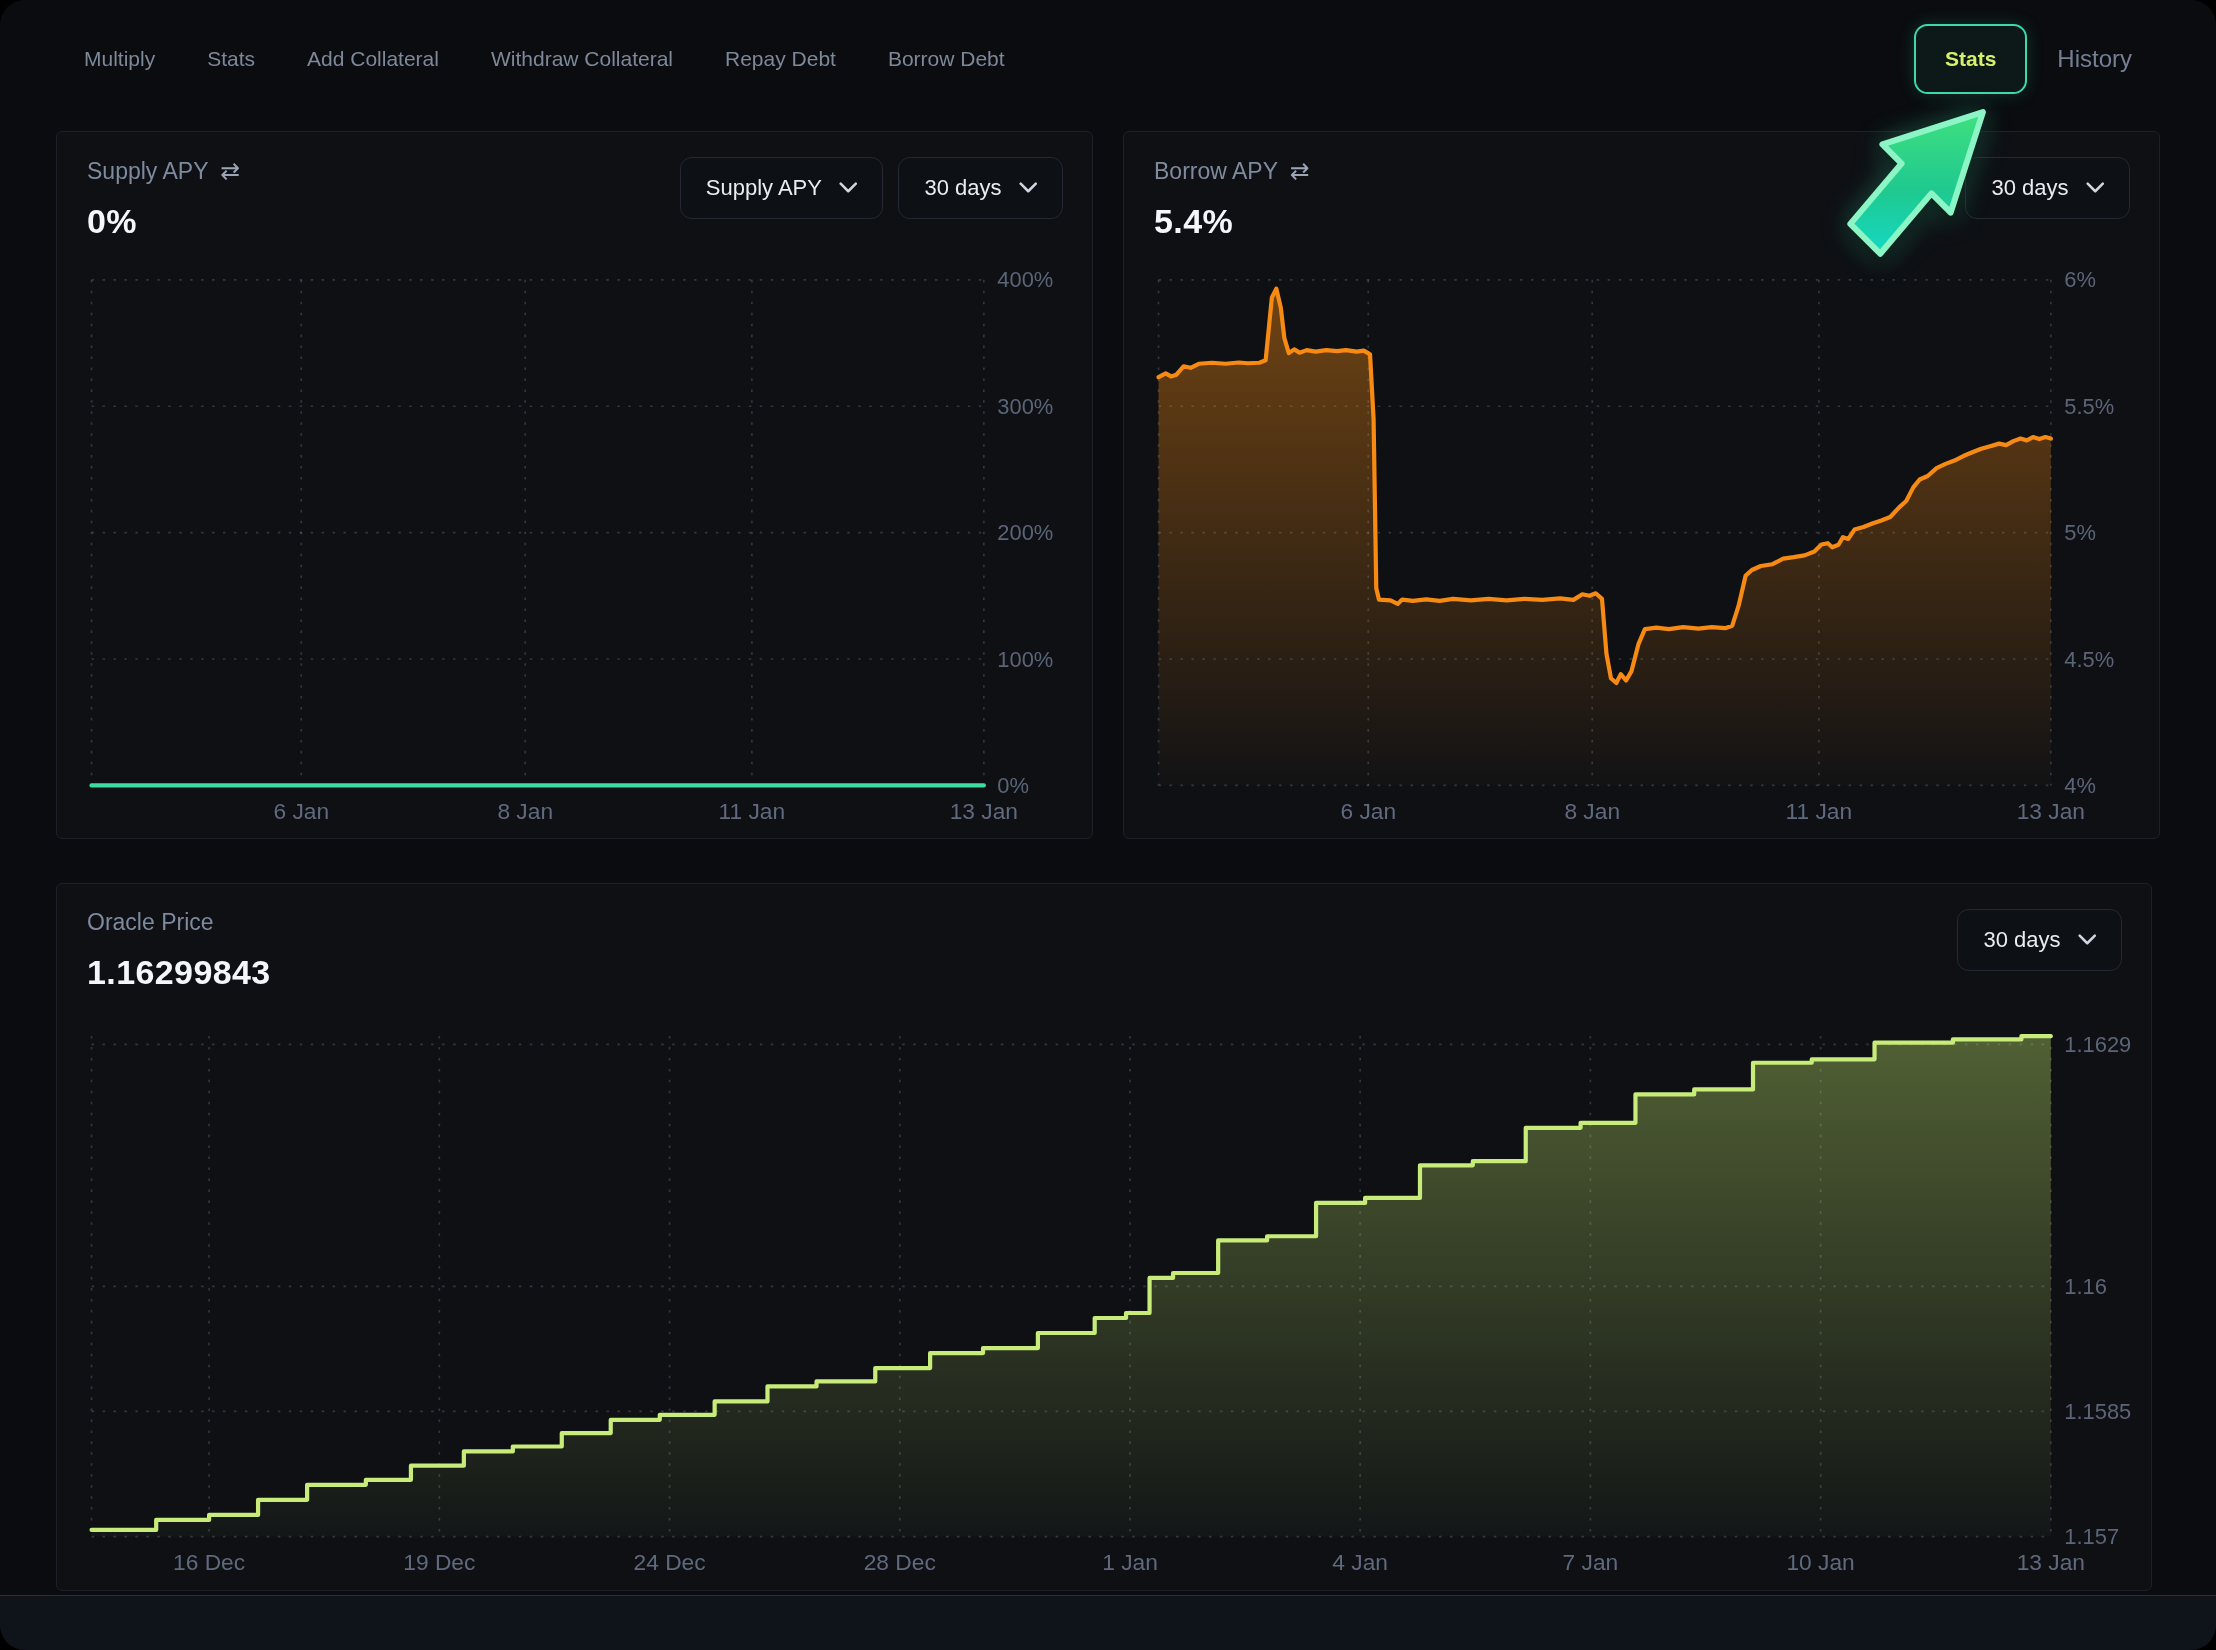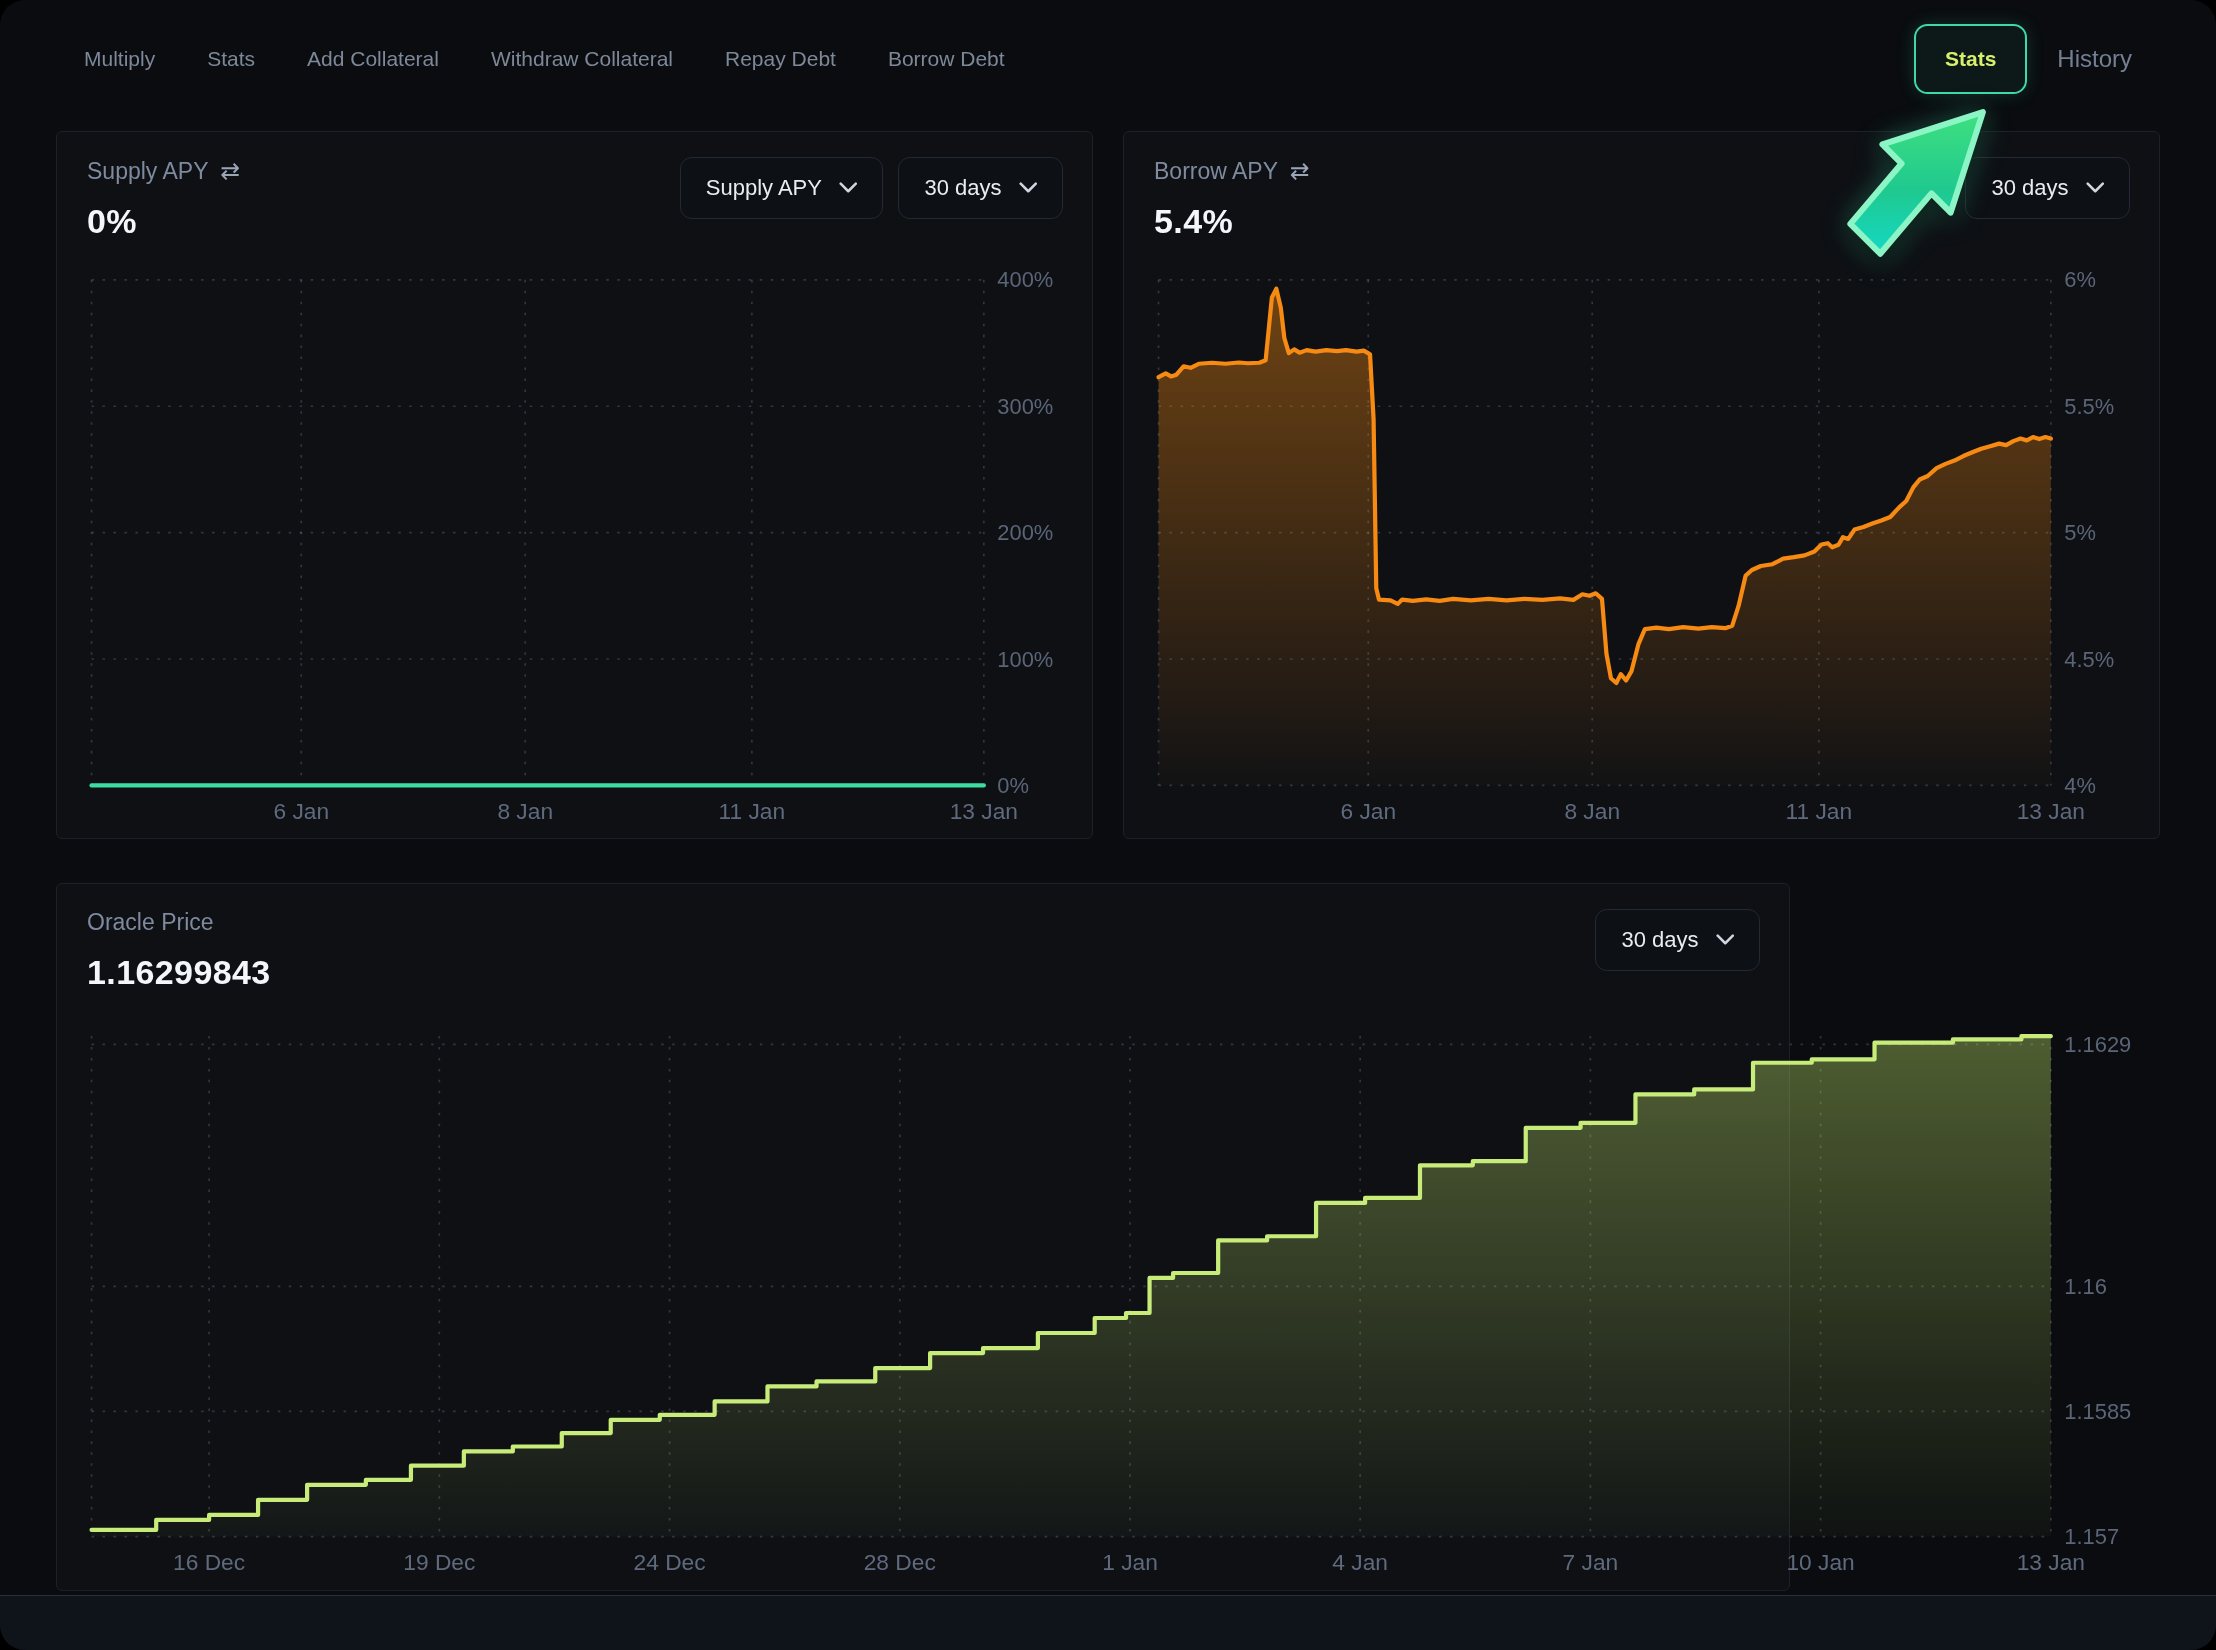--- a/index.html
+++ b/index.html
@@ -11,21 +11,21 @@
   .nav-left{display:flex;align-items:center;gap:52px;}
   .nav-tab{font-size:21px;font-weight:500;color:#7d8899;cursor:pointer;white-space:nowrap;}
   .nav-right{margin-left:auto;display:flex;align-items:center;gap:30px;}
   .stats-btn{height:66px;padding:0 29px;border-radius:13.5px;border:2.5px solid #3ed9a8;background:rgba(62,217,168,0.06);color:#d7f06b;font-size:21px;font-weight:600;display:flex;align-items:center;justify-content:center;box-shadow:0 0 18.5px rgba(62,217,168,0.18);cursor:pointer;font-family:Liberation Sans, sans-serif;}
   .history-tab{font-size:24px;font-weight:500;color:#747f93;cursor:pointer;}
 
   
   .card{position:absolute;background:#0e1014;border:1.7px solid #1c2129;border-radius:6px;box-sizing:border-box;}
   #card-supply{left:56px;top:131px;width:1037px;height:708px;}
   #card-borrow{left:1123px;top:131px;width:1037px;height:708px;}
-  #card-oracle{left:56px;top:883px;width:1734px;height:708px;}
+  #card-oracle{left:56px;top:883px;width:2096px;height:708px;}
   .card-head{position:absolute;left:30px;top:25px;right:29px;display:flex;justify-content:space-between;align-items:flex-start;}
   .head-text{display:flex;flex-direction:column;}
   .card-title{font-size:23px;font-weight:500;color:#7e8a9e;display:flex;align-items:center;gap:11.8px;}
   .swap-glyph{font-size:23.6px;color:#9aa5b8;}
   .card-value{margin-top:17px;font-size:34px;font-weight:600;color:#f3f6fa;letter-spacing:0.4px;}
   .dd-group{display:flex;gap:15px;}
   .dd{height:62px;padding:0 25px;border-radius:11.8px;border:1.7px solid #232a35;background:#0d1014;color:#e9edf3;font-size:22px;font-weight:500;display:flex;align-items:center;gap:17px;cursor:pointer;font-family:"Liberation Sans",sans-serif;}
   .chev{width:18.5px;height:11.8px;}
   .chev polyline{fill:none;stroke:#cfd6e0;stroke-width:3;stroke-linecap:round;stroke-linejoin:round;}
 

